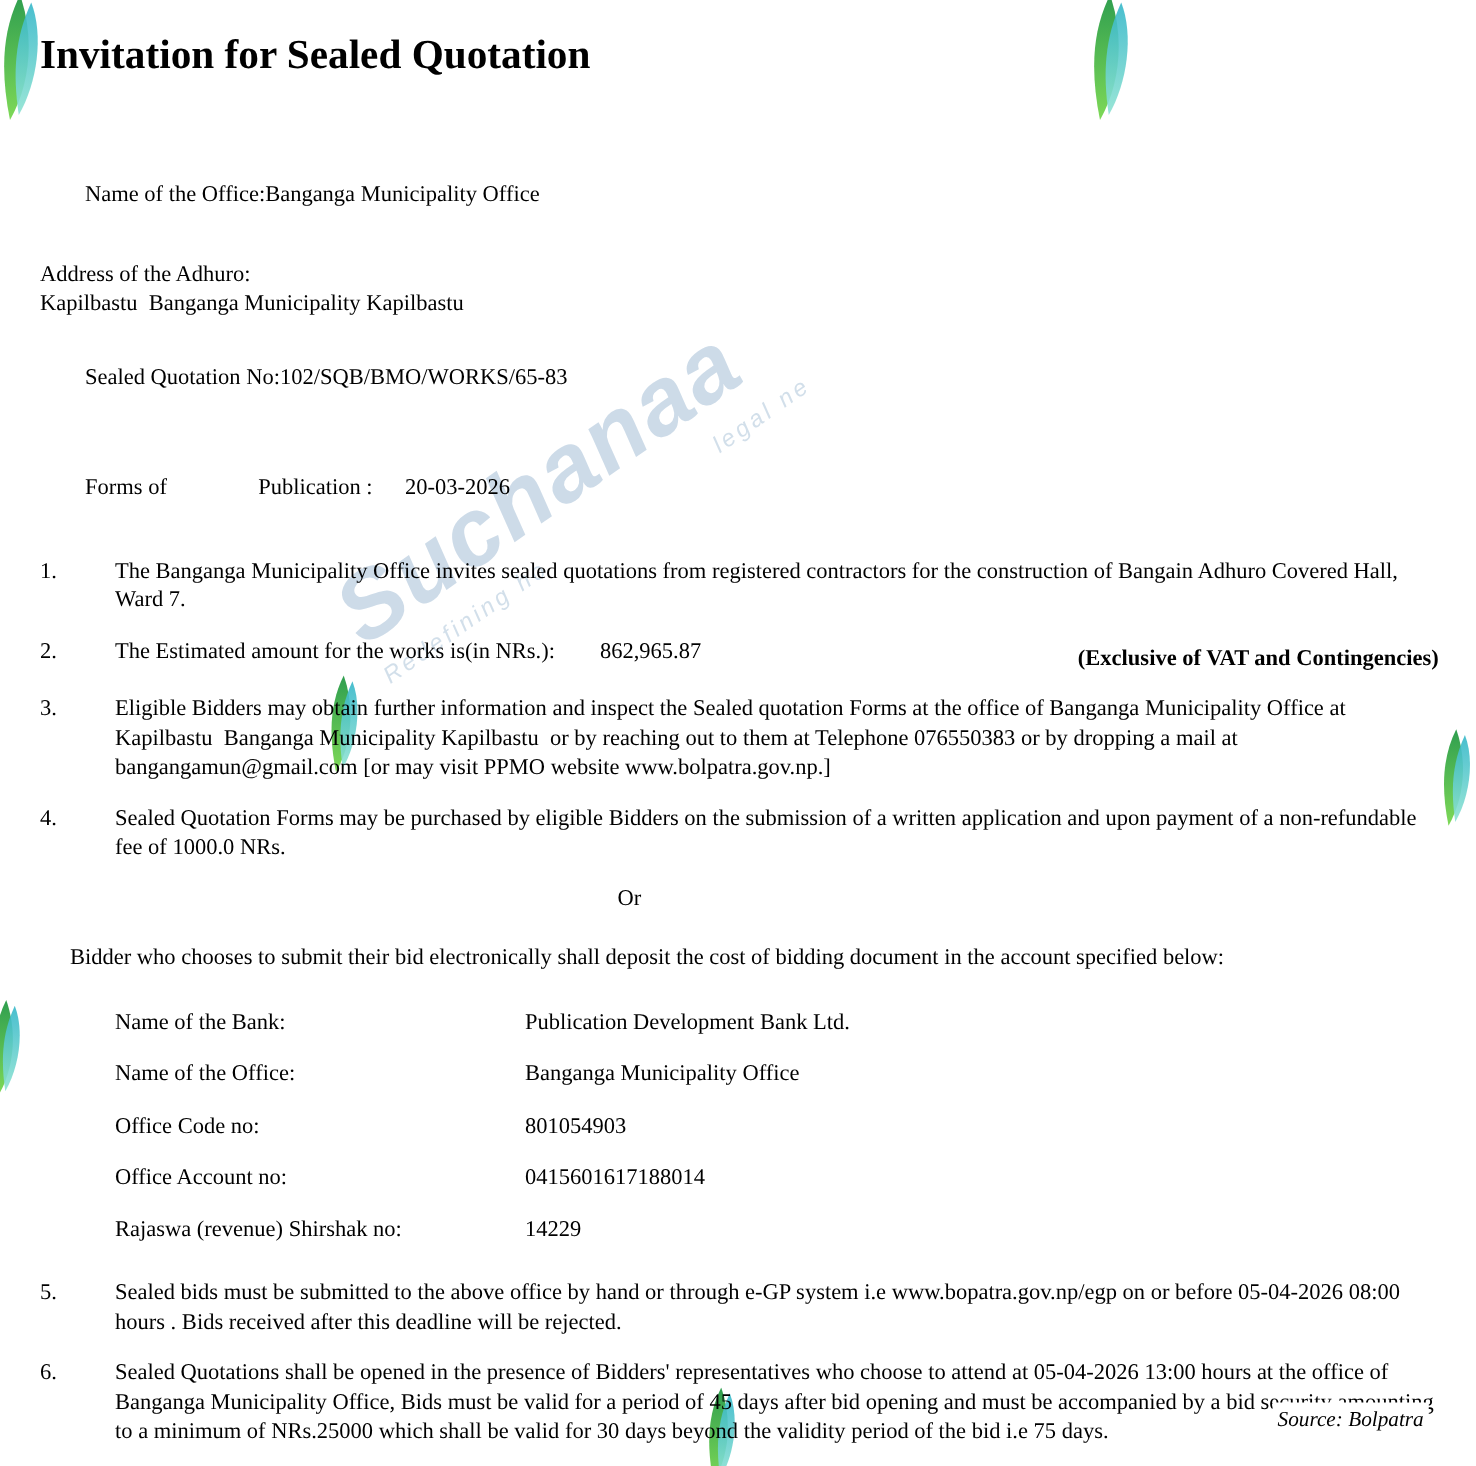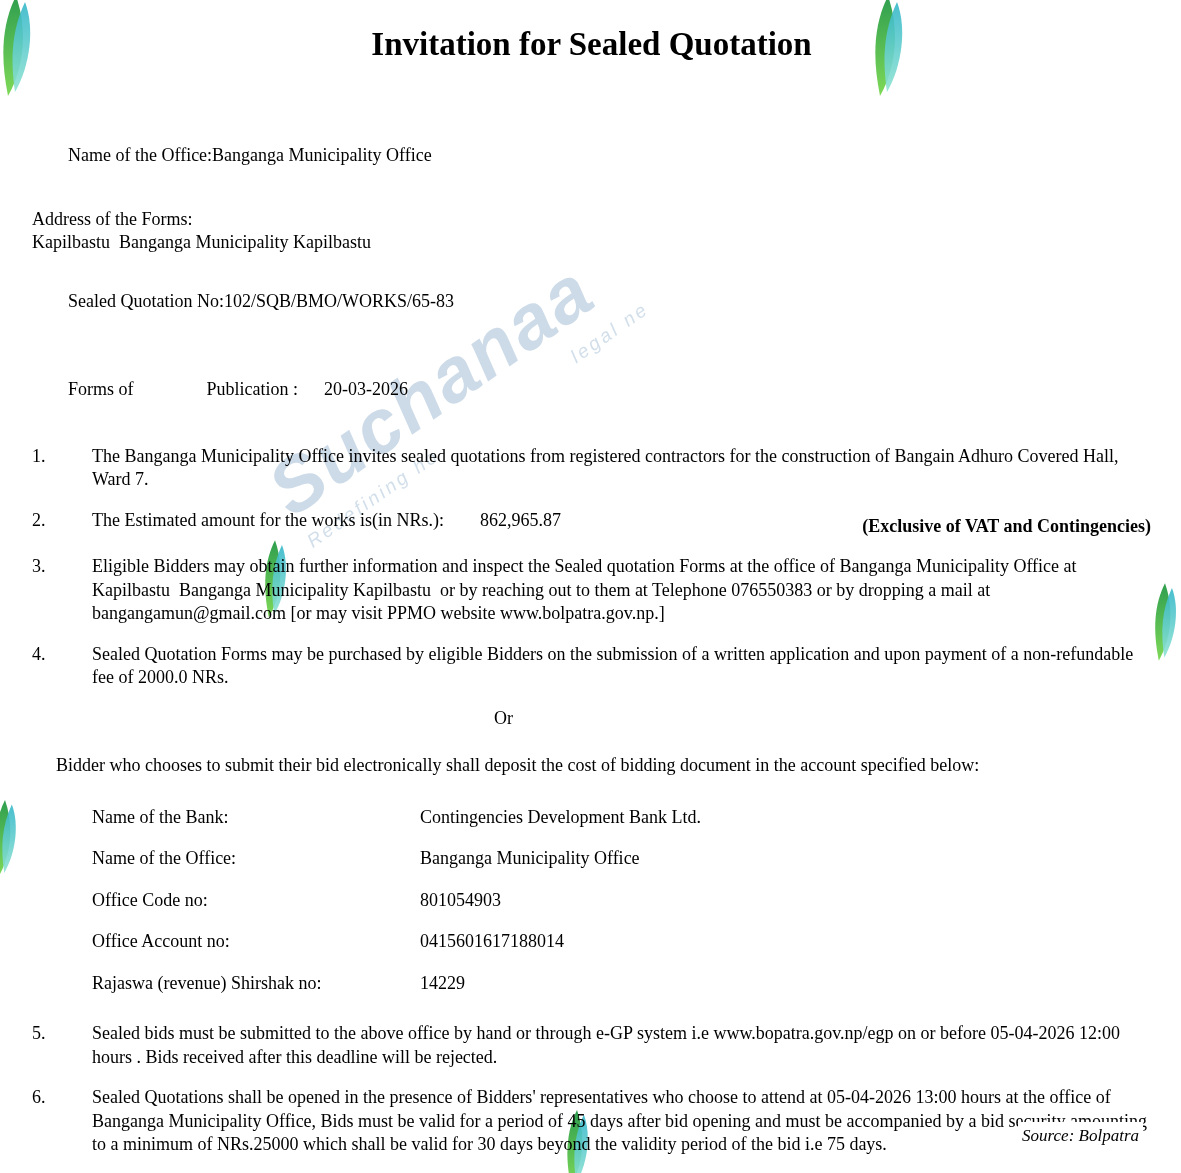--- a/index.html
+++ b/index.html
@@ -3,21 +3,21 @@
 <meta charset="utf-8">
 <style>
   * { margin:0; padding:0; box-sizing:border-box; }
   html,body { background:#e8e8e8; }
   .page {
     position:relative; width:1181px; height:1173px; margin:0 auto;
     background:#ffffff; overflow:hidden; color:#000;
     font-family:"Liberation Serif", serif; font-size:18px; line-height:23.5px;
   }
   .content { position:relative; z-index:2; padding:0 30px 0 32px; }
-  .title { text-align:center; font-size:33px; line-height:40px; font-weight:700; padding-top:24px; }
+  .title { font-size:33px; line-height:40px; font-weight:700; padding-top:24px; }
   .meta { margin-top:56px; }
   .meta-line { white-space:pre-wrap; }
   .meta-name { margin-bottom:17px; }
   .meta-quot { margin-top:12px; }
   .meta-date { margin-top:17px; margin-bottom:20px; }
   .pub-label { margin-left:73px; }
   .pub-date  { margin-left:26px;font-family:Liberation Serif, serif; }
   .item { display:flex; margin-bottom:17px; }
   .item .num { width:60px; flex:0 0 60px; }
   .item .body { flex:1; white-space:pre-wrap; }
@@ -96,21 +96,21 @@
   </div>
 
   <div class="content">
 
     <h1 class="title">Invitation for Sealed Quotation</h1>
 
     <div class="meta">
       <p class="meta-line meta-name">
         <span>Name of the Office:</span><span>Banganga Municipality Office</span>
       </p>
-      <p class="meta-line">Address of the Forms:</p>
+      <p class="meta-line">Address of the Adhuro:</p>
       <p class="meta-line">Kapilbastu  Banganga Municipality Kapilbastu</p>
       <p class="meta-line meta-quot">
         <span>Sealed Quotation No:</span><span>102/SQB/BMO/WORKS/65-83</span>
       </p>
       <p class="meta-line meta-date">
         <span>Forms of</span><span class="pub-label">Publication :</span><span class="pub-date">20-03-2026</span>
       </p>
     </div>
 
     <div class="items">
@@ -129,31 +129,31 @@
         </div>
       </div>
 
       <div class="item">
         <span class="num">3.</span>
         <div class="body">Eligible Bidders may obtain further information and inspect the Sealed quotation Forms at the office of Banganga Municipality Office at Kapilbastu  Banganga Municipality Kapilbastu  or by reaching out to them at Telephone 076550383 or by dropping a mail at bangangamun@gmail.com [or may visit PPMO website www.bolpatra.gov.np.]</div>
       </div>
 
       <div class="item">
         <span class="num">4.</span>
-        <div class="body">Sealed Quotation Forms may be purchased by eligible Bidders on the submission of a written application and upon payment of a non-refundable fee of 2000.0 NRs.</div>
+        <div class="body">Sealed Quotation Forms may be purchased by eligible Bidders on the submission of a written application and upon payment of a non-refundable fee of 1000.0 NRs.</div>
       </div>
 
       <p class="or-sep">Or</p>
 
       <p class="ebid-note">Bidder who chooses to submit their bid electronically shall deposit the cost of bidding document in the account specified below:</p>
 
       <div class="bank">
         <div class="bank-row">
           <span class="bank-label">Name of the Bank:</span>
-          <span class="bank-value">Contingencies Development Bank Ltd.</span>
+          <span class="bank-value">Publication Development Bank Ltd.</span>
         </div>
         <div class="bank-row">
           <span class="bank-label">Name of the Office:</span>
           <span class="bank-value">Banganga Municipality Office</span>
         </div>
         <div class="bank-row">
           <span class="bank-label">Office Code no:</span>
           <span class="bank-value">801054903</span>
         </div>
         <div class="bank-row">
@@ -161,21 +161,21 @@
           <span class="bank-value">0415601617188014</span>
         </div>
         <div class="bank-row">
           <span class="bank-label">Rajaswa (revenue) Shirshak no:</span>
           <span class="bank-value">14229</span>
         </div>
       </div>
 
       <div class="item">
         <span class="num">5.</span>
-        <div class="body">Sealed bids must be submitted to the above office by hand or through e-GP system i.e www.bopatra.gov.np/egp on or before 05-04-2026 12:00 hours . Bids received after this deadline will be rejected.</div>
+        <div class="body">Sealed bids must be submitted to the above office by hand or through e-GP system i.e www.bopatra.gov.np/egp on or before 05-04-2026 08:00 hours . Bids received after this deadline will be rejected.</div>
       </div>
 
       <div class="item">
         <span class="num">6.</span>
         <div class="body">Sealed Quotations shall be opened in the presence of Bidders' representatives who choose to attend at 05-04-2026 13:00 hours at the office of  Banganga Municipality Office, Bids must be valid for a period of 45 days after bid opening and must be accompanied by a bid security amounting to a minimum of NRs.25000 which shall be valid for 30 days beyond the validity period of the bid i.e 75 days.</div>
       </div>
 
     </div>
   </div>
 

